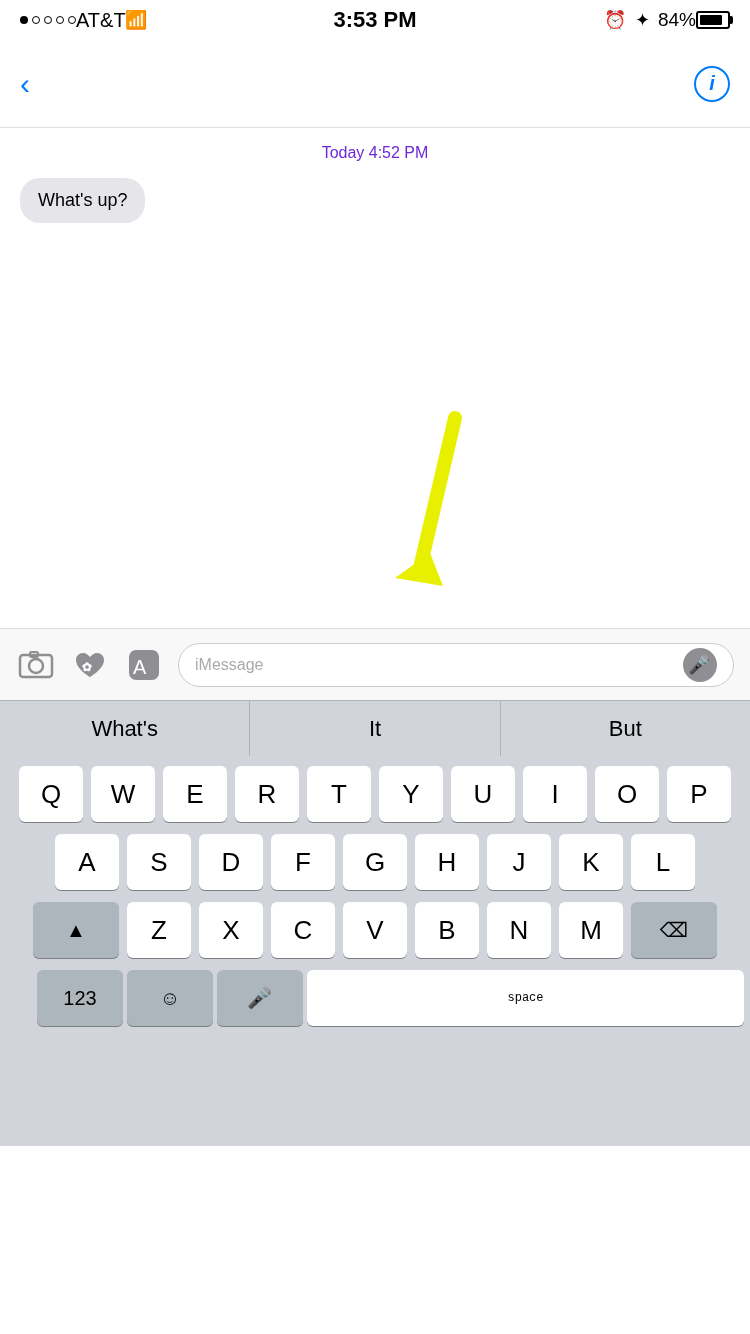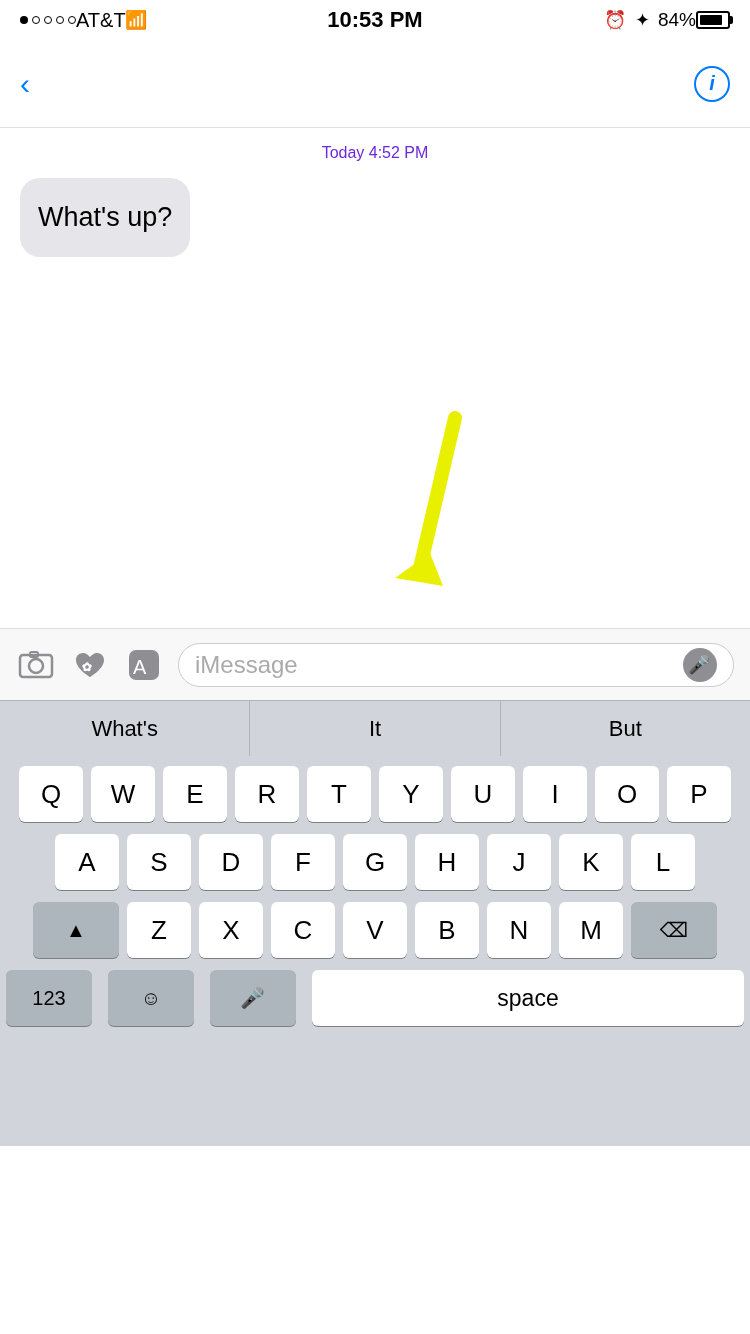--- a/index.html
+++ b/index.html
@@ -178,22 +178,22 @@
       margin-bottom: 16px;
     }
     .message-bubble-row {
       display: flex;
       padding: 0 20px;
       margin-bottom: 8px;
     }
     .message-bubble {
       background: #e5e5ea;
       border-radius: 20px;
-      padding: 24px 18px;
-      font-size: 27px;
+      padding: 12px 18px;
+      font-size: 18px;
       color: #000;
       max-width: 70%;
     }
 
     
     .arrow-area {
       height: 220px;
       position: relative;
       background: #fff;
     }
@@ -231,21 +231,21 @@
       border: 1px solid #ccc;
       border-radius: 22px;
       background: #fff;
       display: flex;
       align-items: center;
       padding: 0 16px;
       justify-content: space-between;
     }
     .imessage-placeholder {
       color: #aaa;
-      font-size: 24px;
+      font-size: 16px;
     }
     .mic-btn {
       width: 34px; height: 34px;
       border-radius: 50%;
       background: #8e8e93;
       display: flex;
       align-items: center;
       justify-content: center;
       cursor: pointer;
     }
@@ -298,21 +298,22 @@
       box-shadow: 0 1px 0 rgba(0,0,0,0.4);
       cursor: pointer;
     }
     .key.special {
       background: #adb5bd;
       color: #000;
       font-size: 20px;
     }
     .key.space-key {
       flex: 1;
-      font-size: 23px;
+      font-size: 12px;
+      font-family: Liberation Mono, monospace;
     }
     .key.return-key {
       width: 130px;
       font-size: 20px;
     }
     .key.shift-key {
       width: 86px;
     }
     .key.backspace-key {
       width: 86px;
@@ -322,40 +323,41 @@
     }
     .key.emoji-key {
       width: 86px;
     }
     .key.mic-key {
       width: 86px;
     }
 
     .bottom-row {
       display: flex;
-      gap: 16px;
-      justify-content: center;
+      gap: 4px;
+      justify-content: center;
+      margin-left: 31px;
     }
   </style>
 </head>
 <body>
 
 <div class="status-bar">
   <div class="status-left">
     <div class="status-dots">
       <div class="dot"></div>
       <div class="dot empty"></div>
       <div class="dot empty"></div>
       <div class="dot empty"></div>
       <div class="dot empty"></div>
     </div>
     <span class="carrier-text">AT&amp;T</span>
     <span class="wifi-icon">📶</span>
   </div>
-  <div class="status-center">10:53 PM</div>
+  <div class="status-center">3:53 PM</div>
   <div class="status-right">
     <span class="alarm-icon">⏰</span>
     <span class="bt-icon">✦</span>
     <div class="battery-container">
       <span class="battery-percent">84%</span>
       <div class="battery-icon">
         <div class="battery-fill"></div>
       </div>
     </div>
   </div>

